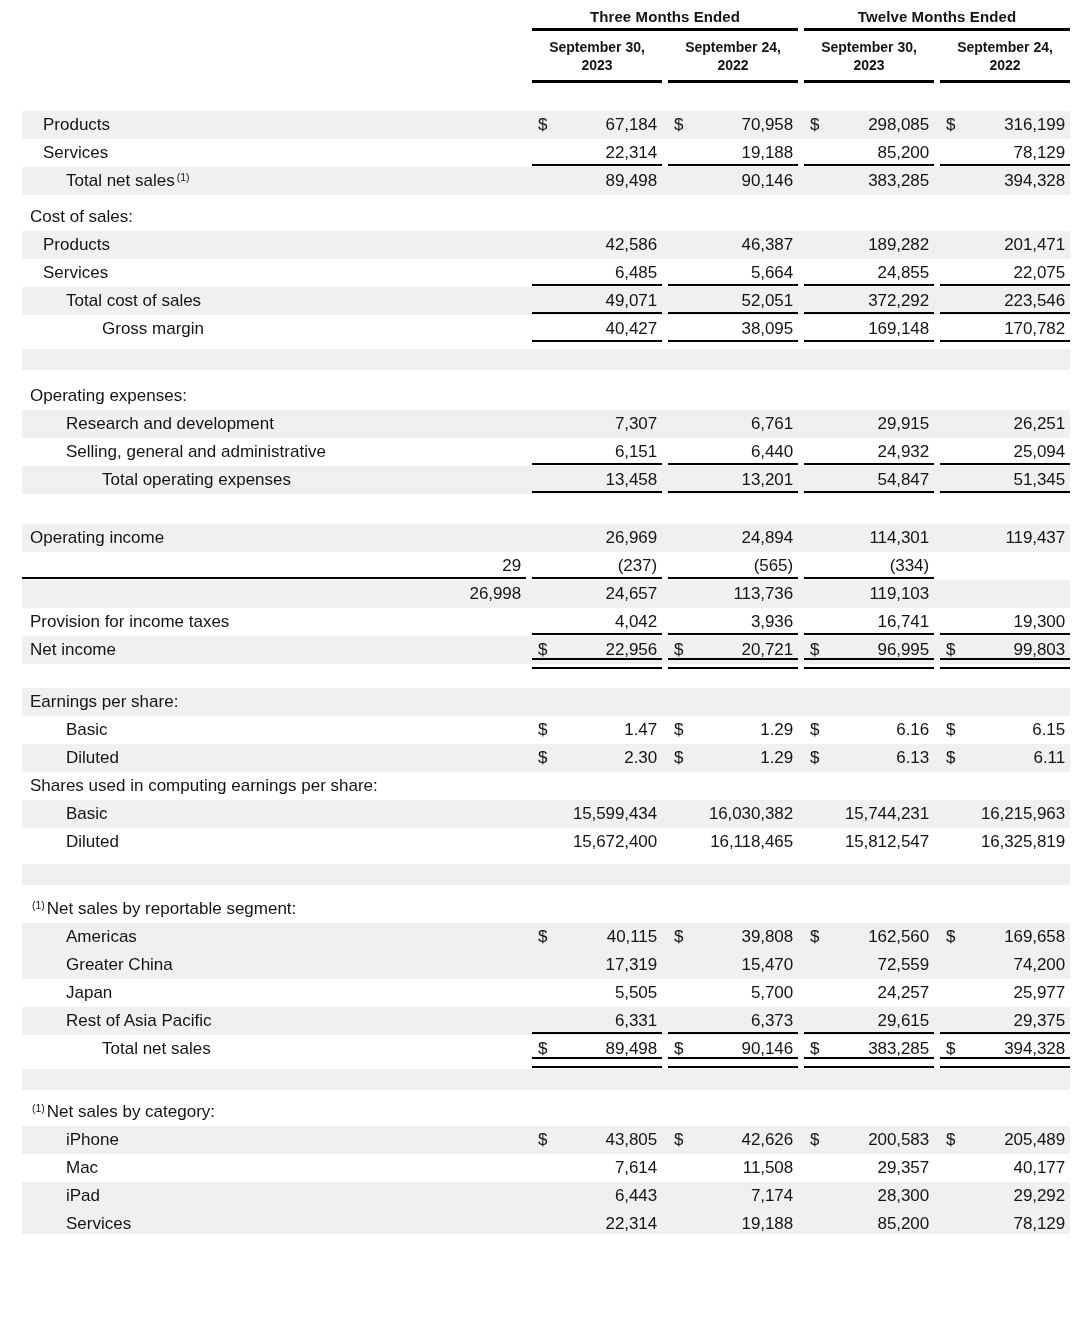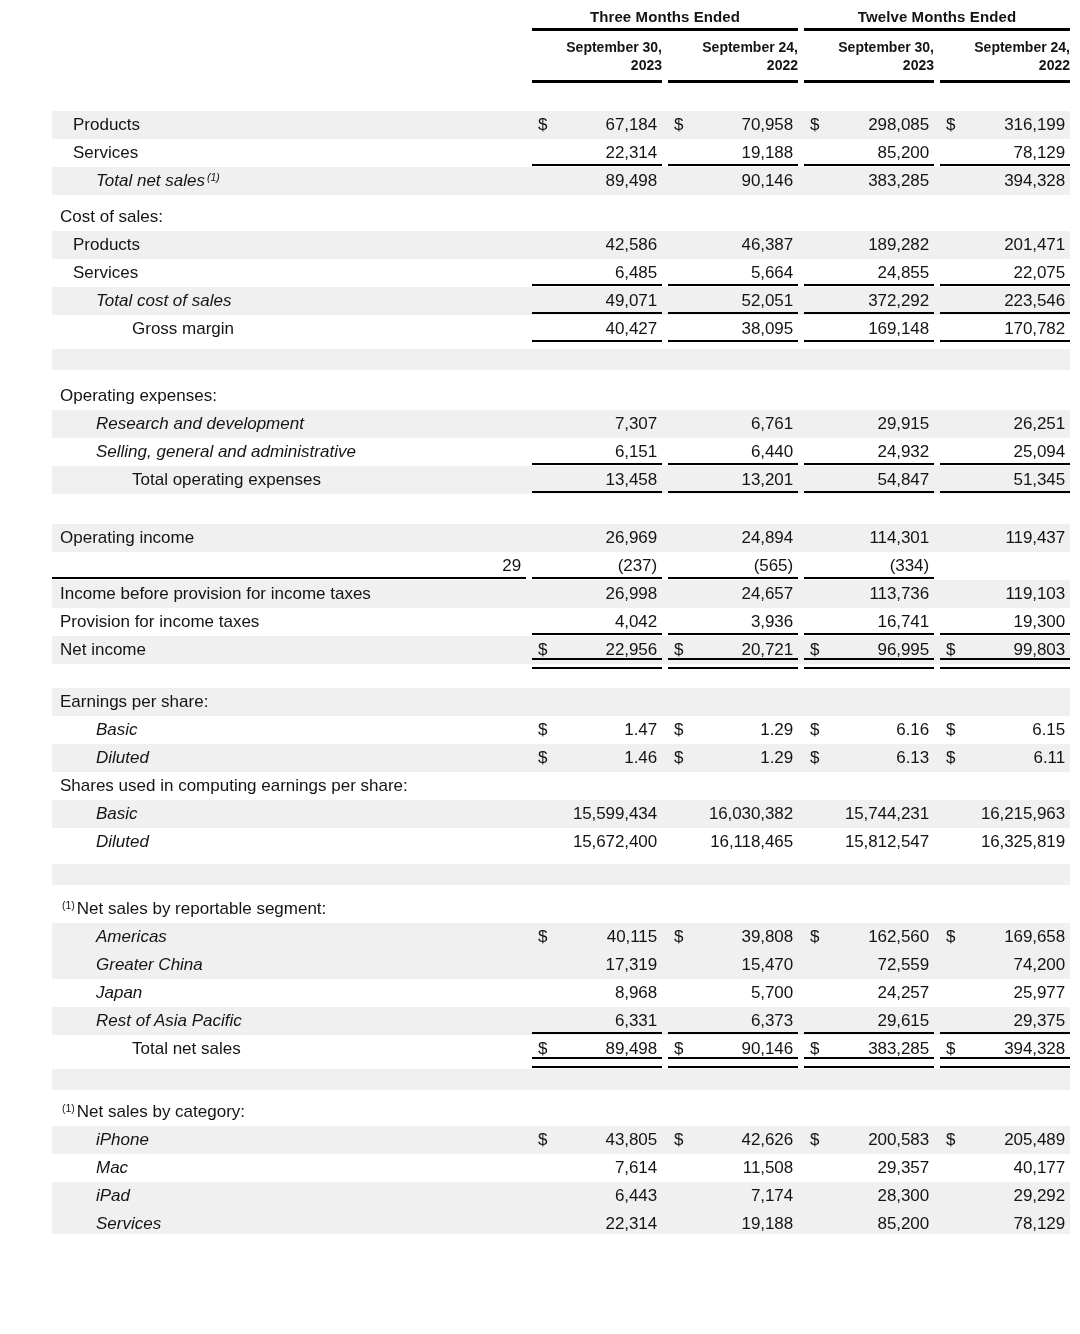--- a/index.html
+++ b/index.html
@@ -4,21 +4,20 @@
 <style>
   * { margin:0; padding:0; box-sizing:border-box; }
   html,body { background:#fff; }
   .sheet{
     width:1080px; height:1234px;
     background:#ffffff;
     font-family:"Liberation Sans", sans-serif;
     color:#141414;
     overflow:hidden;
     position:relative;
-    padding-left:30px;
   }
   .table{ padding:8px 10px 0 22px; }
 
   
   .hrow,.row{
     display:grid;
     grid-template-columns: 1fr 130px 130px 130px 130px;
     column-gap:6px;
   }
 
@@ -31,29 +30,29 @@
     white-space:nowrap;
   }
   .group.g1{ grid-column:2 / 4; }
   .group.g2{ grid-column:4 / 6; }
   .dates{ margin-top:7px; }
   .date{
     font-size:14px; font-weight:700; text-align:center; line-height:18px;
     padding-bottom:6px;
     border-bottom:3px solid #000;
   }
-  .date span{ display:block;text-align:right; }
+  .date span{ display:block; }
 
   
   .row{ height:28px; align-items:center; font-size:17px; }
   .row.shade{ background:#f0f0f1; }
   .label{ white-space:nowrap; overflow:visible; }
   .i0 .label{ padding-left:8px; }
   .i1 .label{ padding-left:21px; }
-  .i2 .label{ padding-left:44px;font-style:italic; }
+  .i2 .label{ padding-left:44px; }
   .i3 .label{ padding-left:80px; }
   .sup{ font-size:10.5px; position:relative; top:-5px; padding:0 2px; }
   .sup:empty{ display:none; }
 
   .cell{
     position:relative; height:100%;
     display:flex; justify-content:space-between; align-items:center;
     padding:0 5px 0 6px;
     font-variant-numeric: tabular-nums;
   }
@@ -415,23 +414,20 @@
     <div class="cell c2 u1">
             <span class="cur"></span>
             <span class="val">(565)</span>
           </div>
     <div class="cell c3 u1">
             <span class="cur"></span>
             <span class="val">(334)</span>
           </div>
   </div>
         <div class="row i0 shade">
-    <div class="label">
-      <span class="lbl">Income before provision for income taxes</span>
-    </div>
     <div class="cell c0">
             <span class="cur"></span>
             <span class="val">26,998</span>
           </div>
     <div class="cell c1">
             <span class="cur"></span>
             <span class="val">24,657</span>
           </div>
     <div class="cell c2">
             <span class="cur"></span>
@@ -526,21 +522,21 @@
             <span class="cur">$</span>
             <span class="val">6.15</span>
           </div>
   </div>
         <div class="row i2 shade">
     <div class="label">
       <span class="lbl">Diluted</span>
     </div>
     <div class="cell c0">
             <span class="cur">$</span>
-            <span class="val">1.46</span>
+            <span class="val">2.30</span>
           </div>
     <div class="cell c1">
             <span class="cur">$</span>
             <span class="val">1.29</span>
           </div>
     <div class="cell c2">
             <span class="cur">$</span>
             <span class="val">6.13</span>
           </div>
     <div class="cell c3">
@@ -676,21 +672,21 @@
             <span class="cur"></span>
             <span class="val">74,200</span>
           </div>
   </div>
         <div class="row i2">
     <div class="label">
       <span class="lbl">Japan</span>
     </div>
     <div class="cell c0">
             <span class="cur"></span>
-            <span class="val">8,968</span>
+            <span class="val">5,505</span>
           </div>
     <div class="cell c1">
             <span class="cur"></span>
             <span class="val">5,700</span>
           </div>
     <div class="cell c2">
             <span class="cur"></span>
             <span class="val">24,257</span>
           </div>
     <div class="cell c3">

